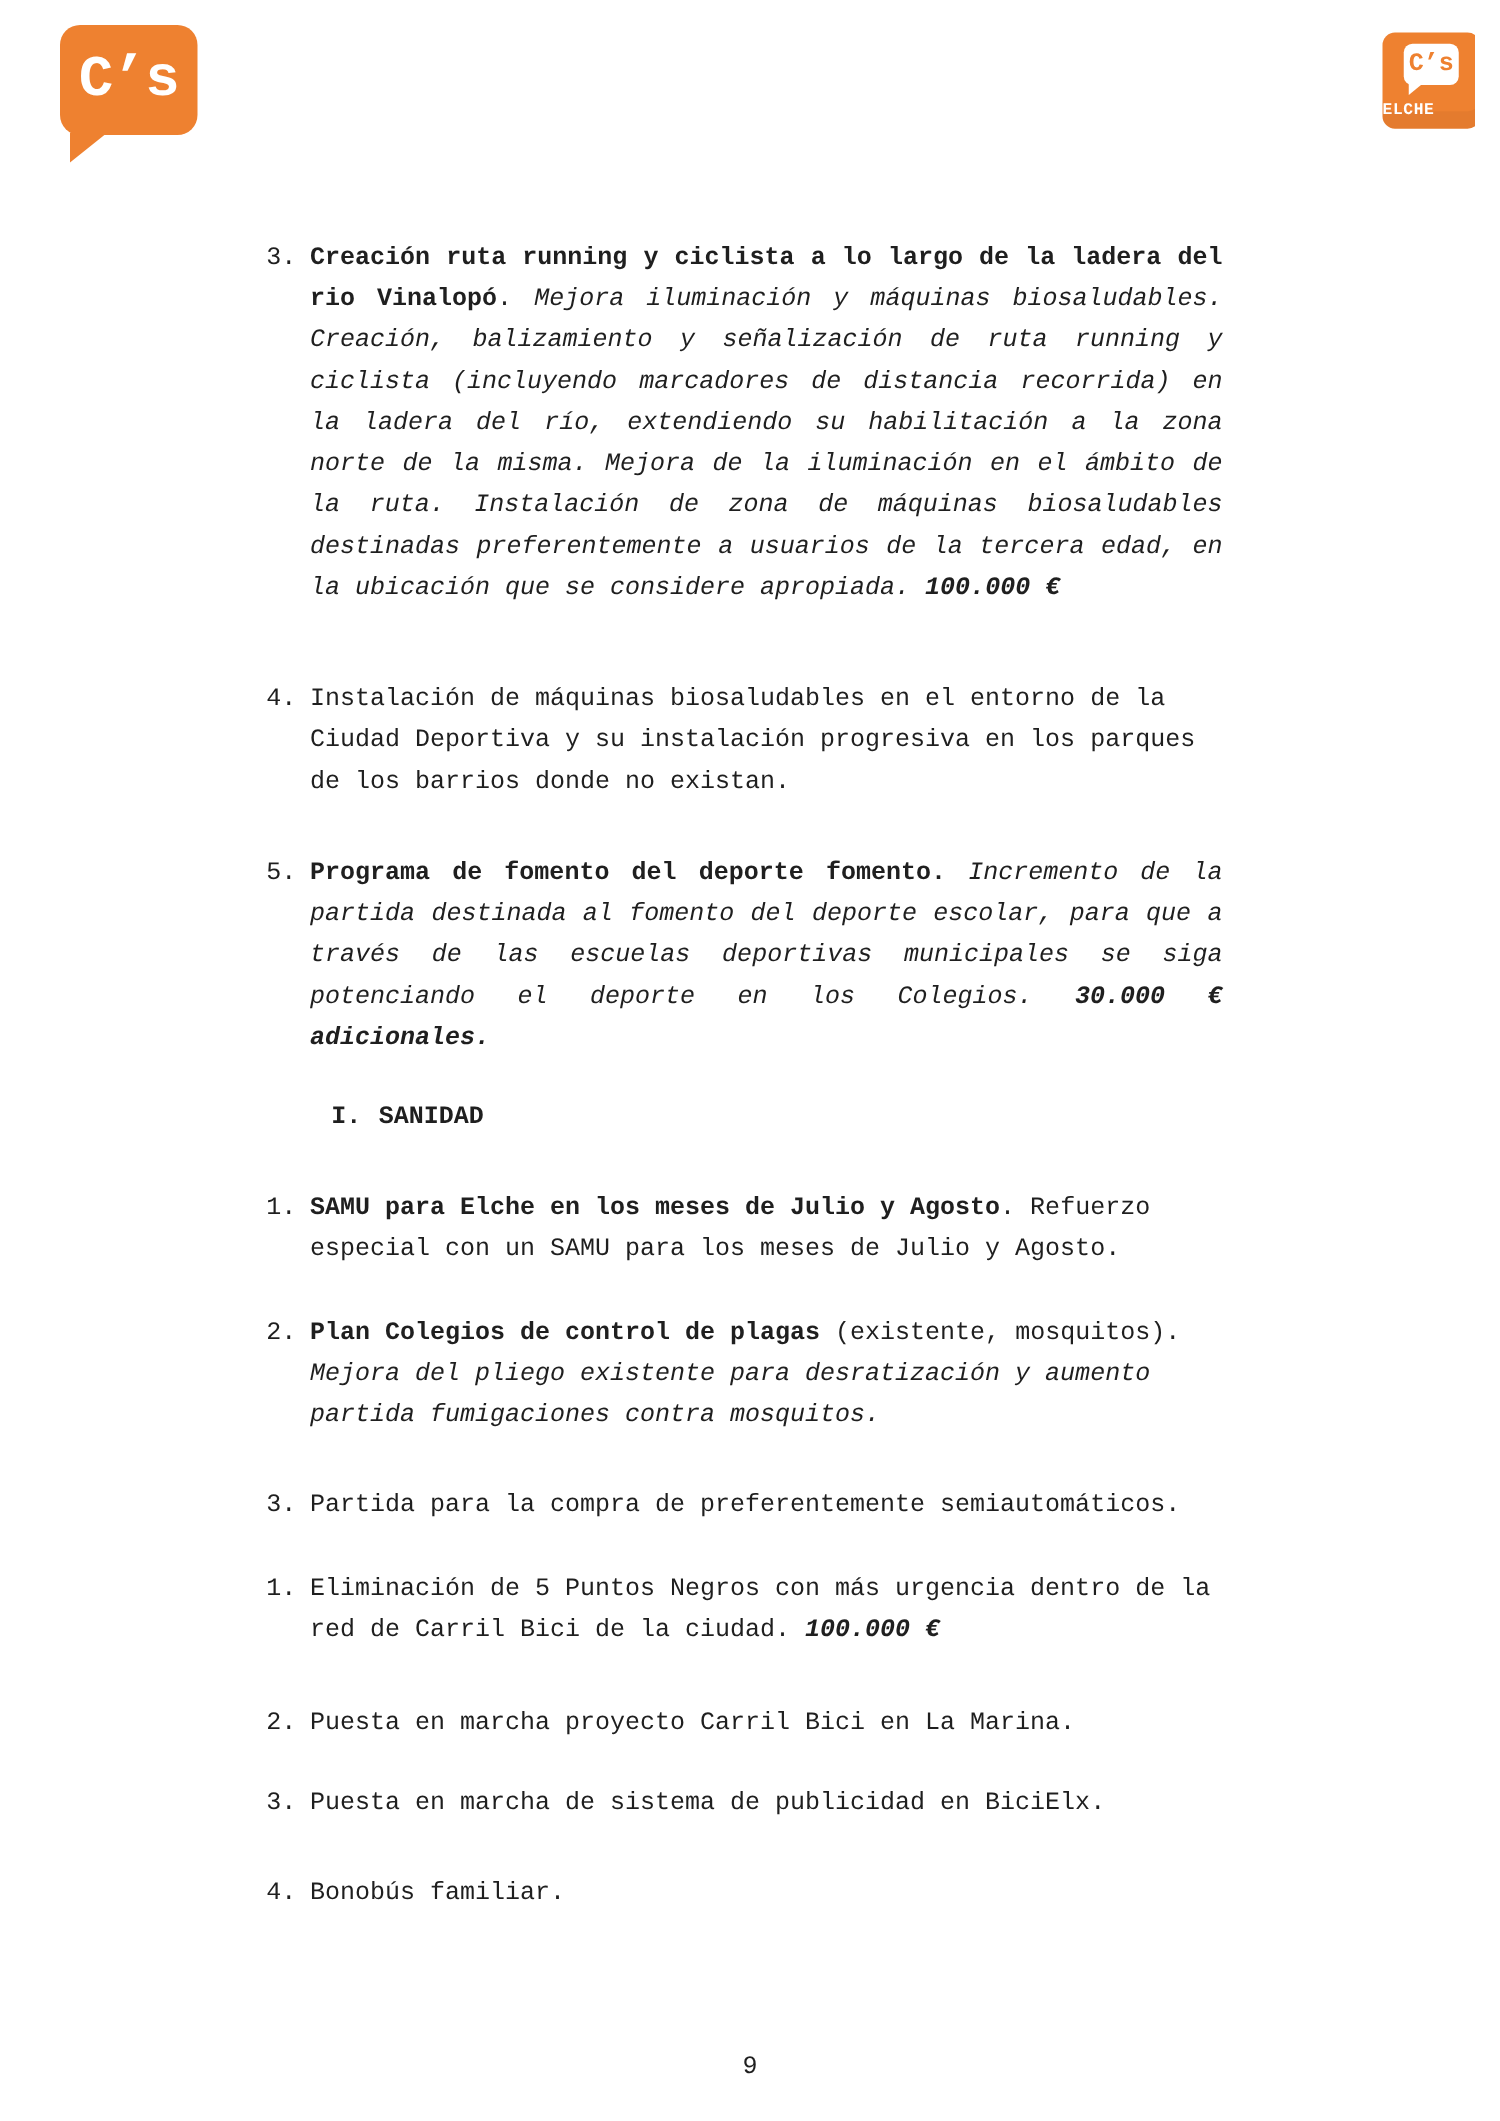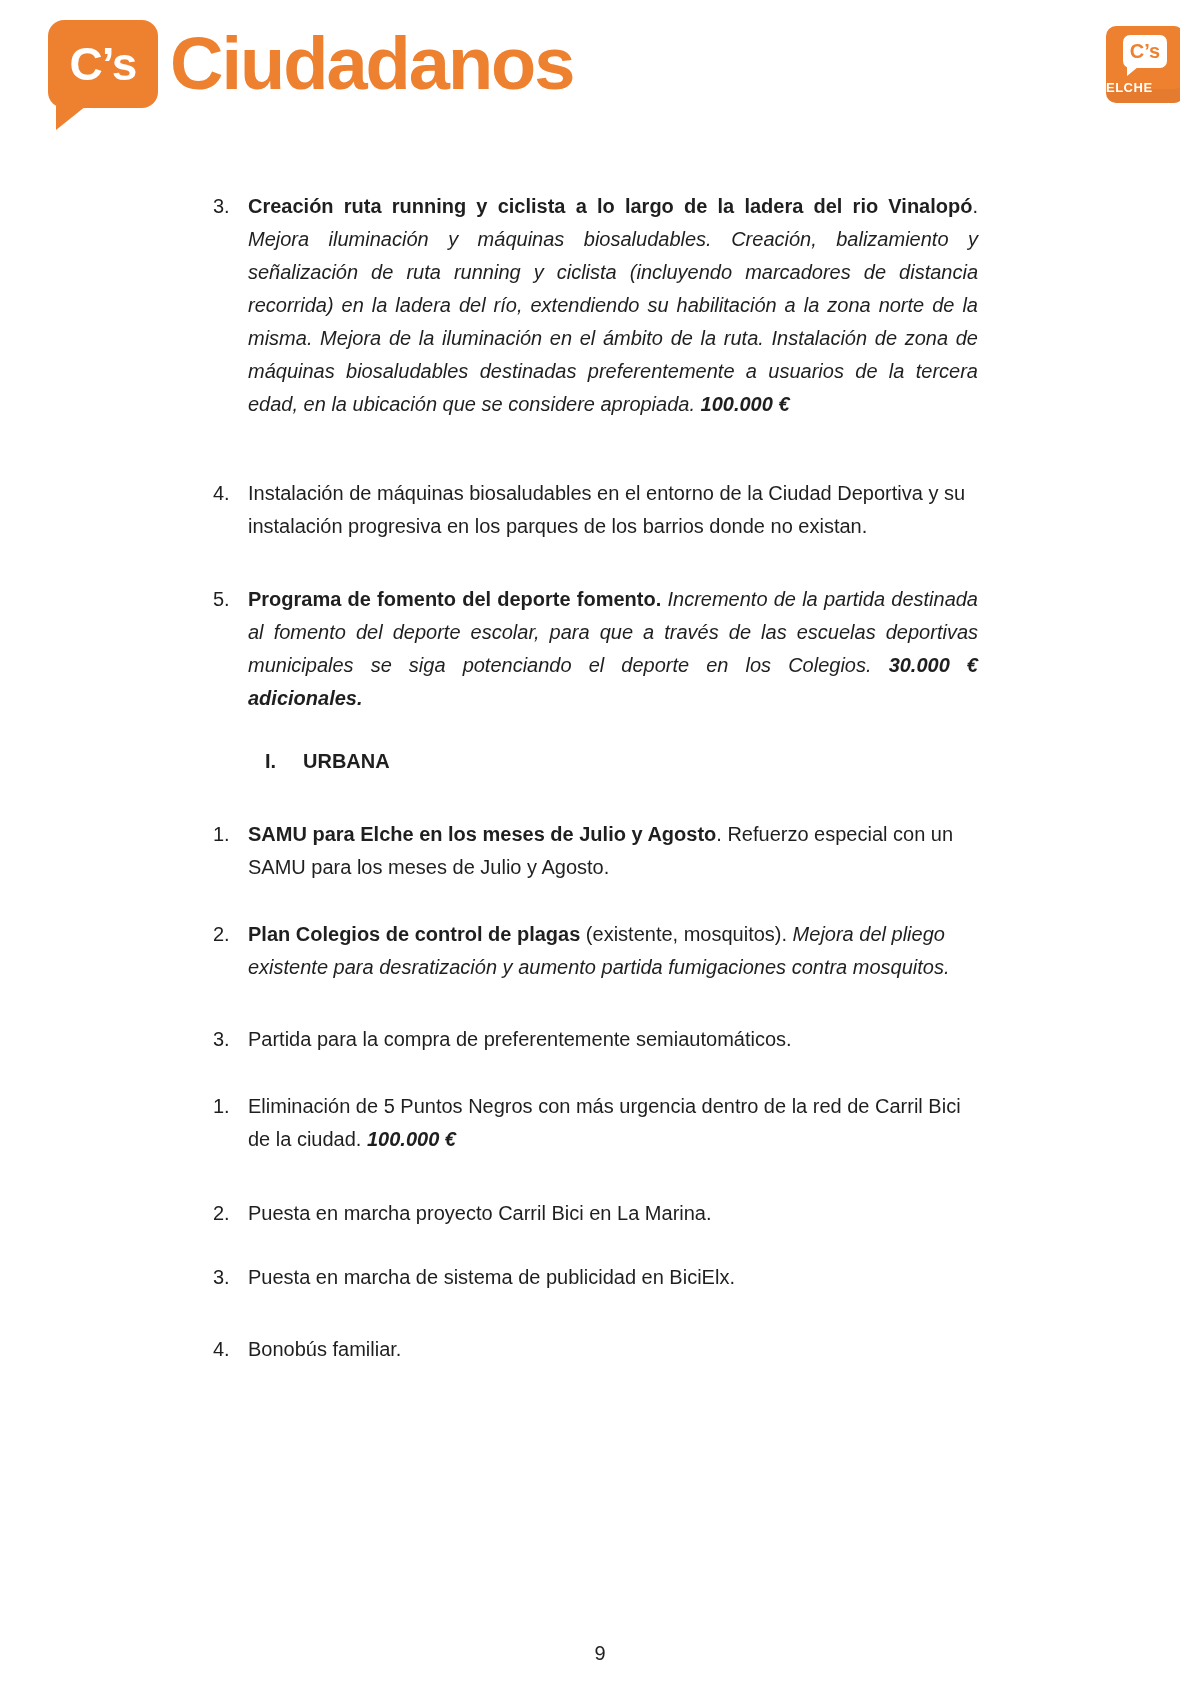--- a/index.html
+++ b/index.html
@@ -6,21 +6,21 @@
     --orange:#EE8130;
     --ink:#1F1F1F;
   }
   *{box-sizing:border-box;}
   html,body{margin:0;padding:0;background:#ffffff;}
   .page{
     position:relative;
     width:1160px;height:1697px;
     margin:0 auto;
     background:#ffffff;
-    font-family:Liberation Sans, sans-serif;
+    font-family:Liberation Mono, monospace;
     color:var(--ink);
     overflow:hidden;
   }
 
   
   .logo{position:absolute;top:20px;left:28px;display:flex;align-items:center;}
   .logo-bubble{
     position:relative;width:110px;height:88px;background:var(--orange);
     border-radius:16px;display:flex;align-items:center;justify-content:center;
   }
@@ -87,21 +87,20 @@
 </style>
 </head>
 <body>
 
 <div class="page">
 
   <div class="logo">
     <div class="logo-bubble">
       <span class="bubble-txt">C’s</span>
     </div>
-    <div class="logo-wordmark">Ciudadanos</div>
   </div>
 
   <div class="badge">
     <div class="badge-bubble">
       <span class="bubble-txt">C’s</span>
     </div>
     <div class="badge-loc">ELCHE</div>
   </div>
 
   <div class="content">
@@ -115,21 +114,21 @@
       <span class="num">4.</span>
       <div><span>Instalación de máquinas biosaludables en el entorno de la Ciudad Deportiva y su instalación progresiva en los parques de los barrios donde no existan.</span></div>
     </div>
 
     <div class="li" id="blk-it5">
       <span class="num">5.</span>
       <div class="justify"><span class="b">Programa de fomento del deporte fomento. </span><span class="i">Incremento de la partida destinada al fomento del deporte escolar, para que a través de las escuelas deportivas municipales se siga potenciando el deporte en los Colegios. </span><span class="bi">30.000 € adicionales.</span></div>
     </div>
 
     <div class="heading" id="blk-h-sanidad">
-      <span class="h-letter">I.</span><span>URBANA</span>
+      <span class="h-letter">I.</span><span>SANIDAD</span>
     </div>
 
     <div class="li" id="blk-s1">
       <span class="num">1.</span>
       <div><span class="b">SAMU para Elche en los meses de Julio y Agosto</span><span>. Refuerzo especial con un SAMU para los meses de Julio y Agosto.</span></div>
     </div>
 
     <div class="li" id="blk-s2">
       <span class="num">2.</span>
       <div><span class="b">Plan Colegios de control de plagas</span><span> (existente, mosquitos). </span><span class="i">Mejora del pliego existente para desratización y aumento partida fumigaciones contra mosquitos.</span></div>

